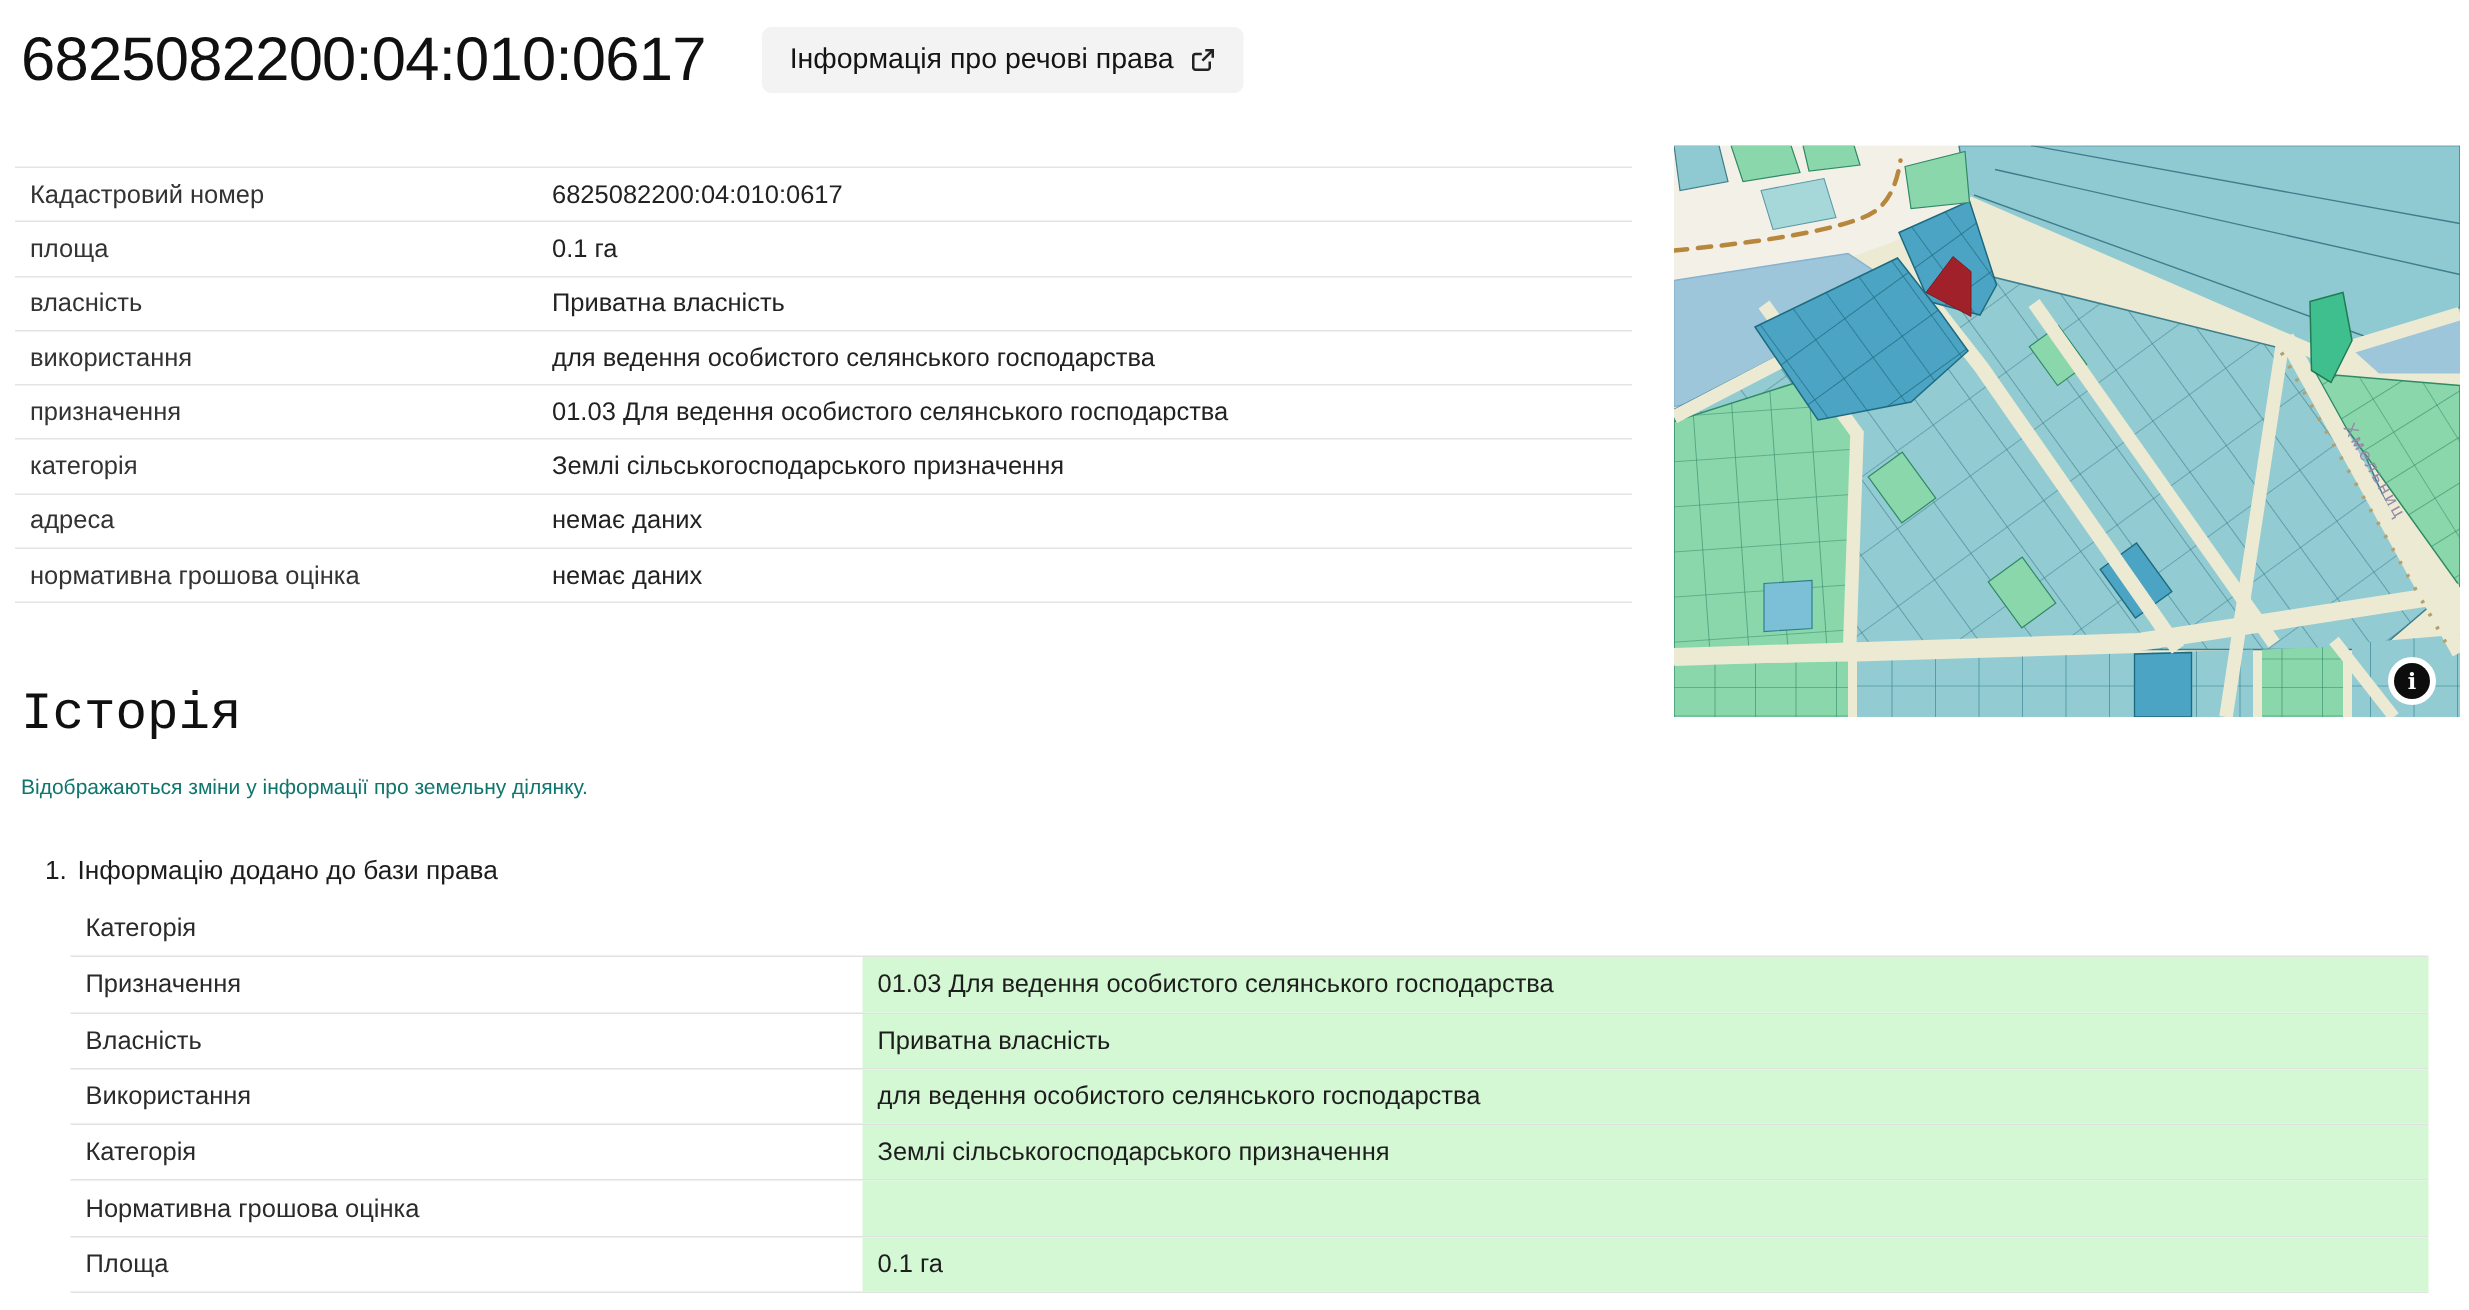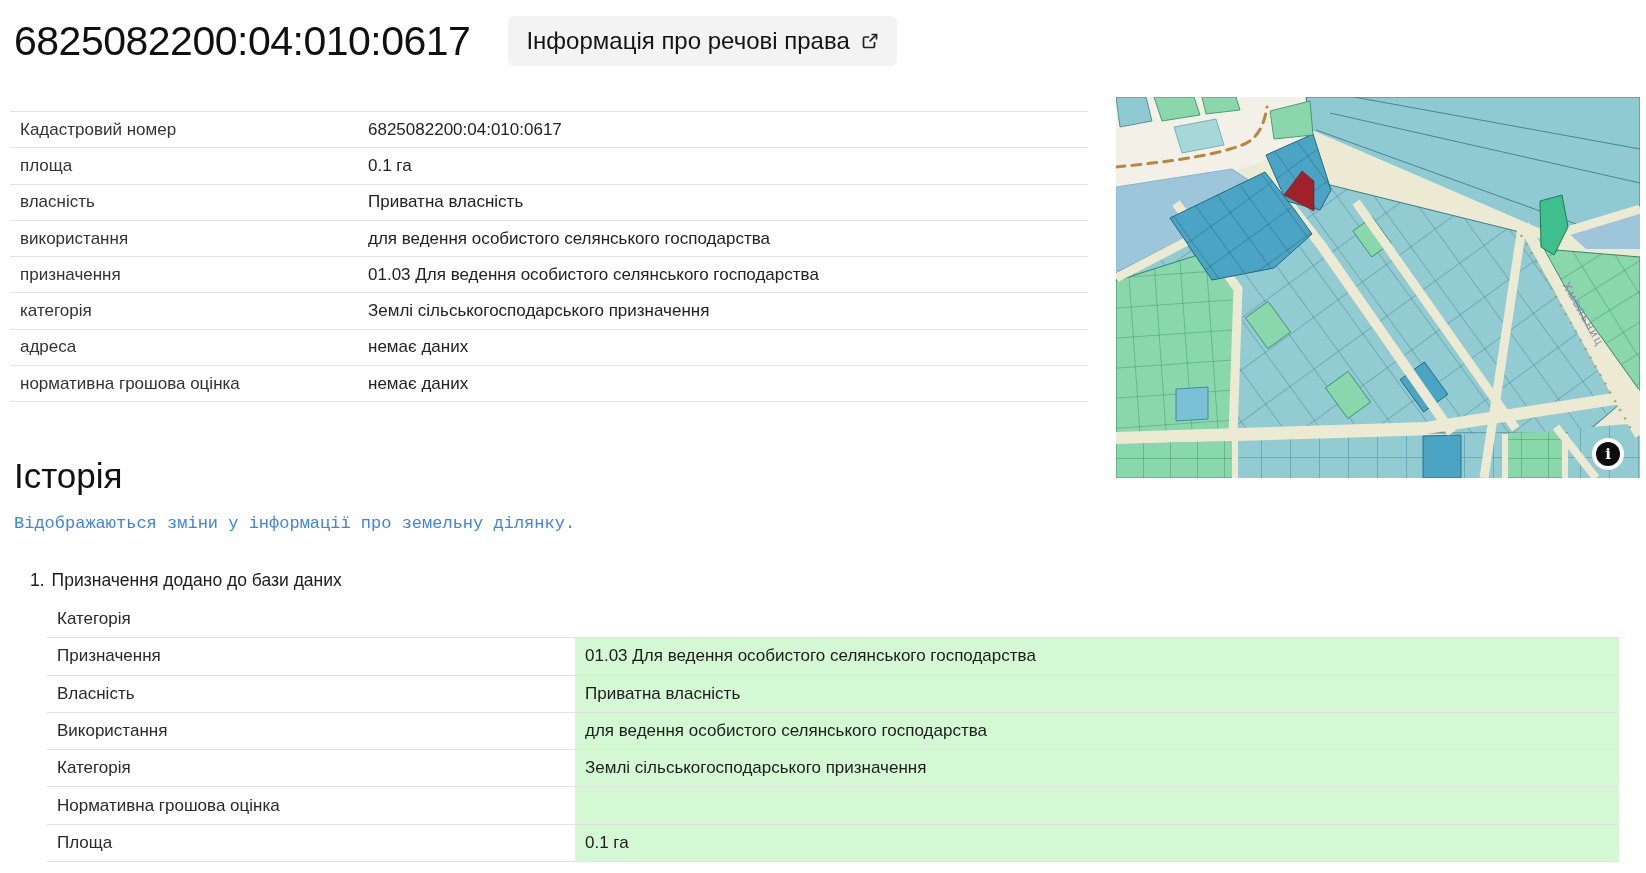--- a/index.html
+++ b/index.html
@@ -13,21 +13,21 @@
     position: relative;
   }
 
   
   .header { position: absolute; left: 14px; top: 16px; display: flex; align-items: center; gap: 38px; }
   .page-title { margin: 0; font-size: 41px; font-weight: 500; letter-spacing: -0.5px; color: #101010; white-space: nowrap; }
   .rights-btn {
     display: inline-flex; align-items: center; gap: 11px;
     background: #f3f3f4; border: none; border-radius: 6px;
     padding: 11px 18px; font-family: inherit;
-    font-size: 24px; color: #141414; cursor: pointer; white-space: nowrap;
+    font-size: 19px; color: #141414; cursor: pointer; white-space: nowrap;
   }
   .rights-btn svg { display: block; }
 
   
   .t1 { position: absolute; left: 10px; top: 111px; width: 1078px; border-top: 1px solid #e4e4e4; }
   .t1-row { display: grid; grid-template-columns: 348px 1fr; align-items: center; height: 36.3px; border-bottom: 1px solid #e4e4e4; font-size: 17px; }
   .t1-label { padding-left: 10px; color: #333; }
   .t1-value { padding-left: 10px; color: #222; }
 
   
@@ -39,22 +39,22 @@
     display: flex; align-items: center; justify-content: center; cursor: pointer;
   }
   .map-info-btn .inner {
     width: 24px; height: 24px; background: #0d0d0d; border-radius: 50%;
     color: #ffffff; font-size: 15px; font-weight: bold; font-family: "DejaVu Serif", serif;
     display: flex; align-items: center; justify-content: center;
   }
 
   
   .history { position: absolute; left: 14px; top: 452px; width: 1616px; }
-  .history h2 { margin: 0; font-size: 35px; font-weight: 500; color: #101010; line-height: 48px; }
-  .history-desc { margin: 14px 0 0 0; font-size: 17px; color: #3b82f6; line-height: 20px; font-family: Liberation Mono, monospace; }
+  .history h2 { margin: 0; font-size: 35px; font-weight: 500; color: #101010; line-height: 48px; font-family: Liberation Mono, monospace; }
+  .history-desc { margin: 14px 0 0 0; font-size: 14px; color: #0f766e; line-height: 20px; }
   .event-line { margin: 36px 0 0 16px; font-size: 17.5px; color: #1c1c1c; display: flex; gap: 7px; line-height: 21px; }
   .t2 { margin: 10px 0 0 33px; width: 1572px; }
   .t2-row { display: grid; grid-template-columns: 528px 1044px; align-items: stretch; height: 37.3px; border-bottom: 1px solid #e2e2e2; font-size: 17px; }
   .t2-label { padding-left: 10px; color: #2a2a2a; display: flex; align-items: center; }
   .t2-value { padding-left: 10px; color: #1d1d1d; display: flex; align-items: center; }
   .t2-value.green { background: #d4f8d4; }
 </style>
 </head>
 <body>
 
@@ -217,21 +217,21 @@
     <div class="inner">i</div>
   </div>
 </div>
 
 <div class="history">
   <h2>Історія</h2>
   <p class="history-desc">Відображаються зміни у інформації про земельну ділянку.</p>
 
   <div class="event-line">
     <span>1.</span>
-    <span>Призначення додано до бази даних</span>
+    <span>Інформацію додано до бази права</span>
   </div>
 
   <div class="t2">
 
       <div class="t2-row">
         <div class="t2-label">Категорія</div>
       </div>
 
       <div class="t2-row">
         <div class="t2-label">Призначення</div>

